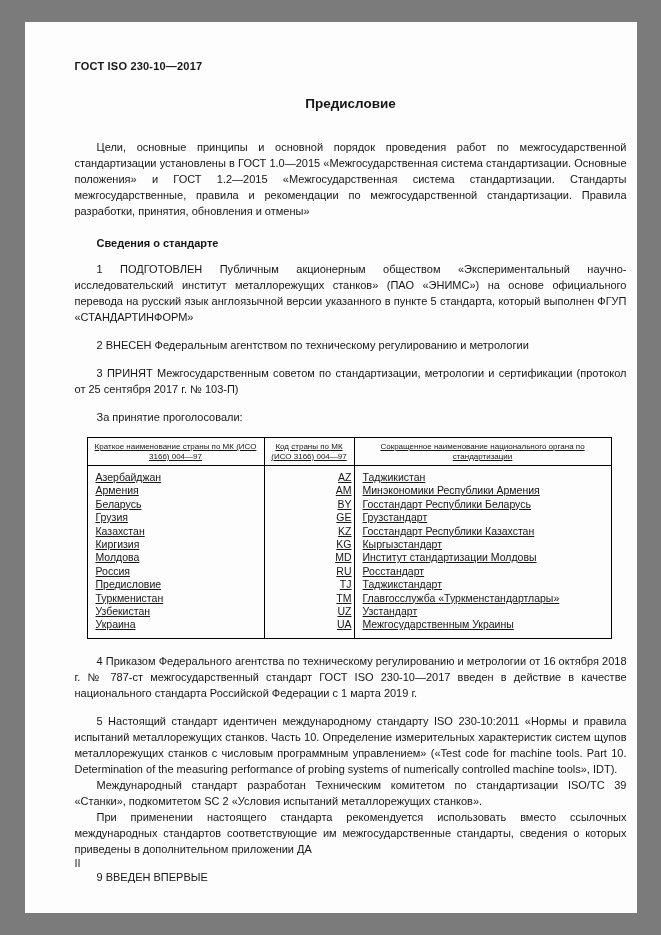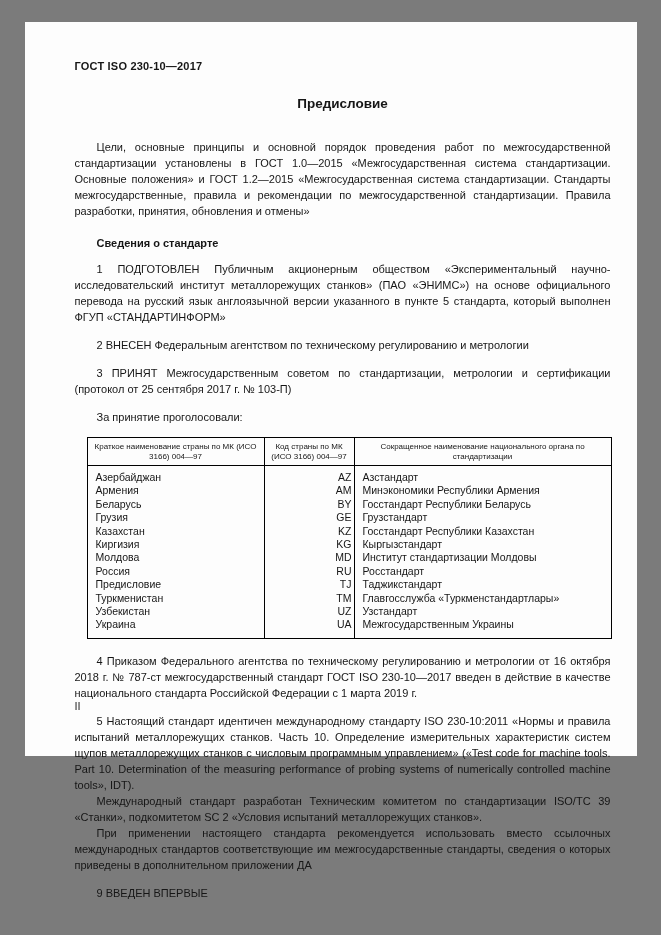--- a/index.html
+++ b/index.html
@@ -7,25 +7,25 @@
     width: 661px;
     height: 935px;
     overflow: hidden;
     background: #7b7b7b;
     font-family: "Liberation Sans", "DejaVu Sans", sans-serif;
     color: #161616;
   }
   .page {
     position: relative;
     width: 612px;
-    height: 734px;
+    height: 891px;
     margin: 22px auto 0;
     background: #fdfdfd;
     box-sizing: border-box;
-    padding: 38px 26px 30px 50px;
+    padding: 38px 10px 30px 50px;
   }
   .doc-header {
     font-size: 11px;
     font-weight: bold;
     letter-spacing: 0.2px;
   }
   .title {
     font-size: 13.5px;
     font-weight: bold;
     text-align: center;
@@ -44,20 +44,21 @@
     font-weight: bold;
     text-indent: 22px;
     margin: 18px 0 12px;
   }
   table.vote {
     border-collapse: collapse;
     table-layout: fixed;
     width: 524px;
     margin: 4px 16px 14px 12px;
     border: 1.5px solid #000;
+    text-decoration: underline;
   }
   table.vote th {
     font-size: 8px;
     font-weight: normal;
     line-height: 9.5px;
     text-align: center;
     vertical-align: middle;
     border: 1px solid #000;
     padding: 4px 4px;
   }
@@ -116,21 +117,21 @@
       <tr>
         <th>Краткое наименование страны по МК (ИСО 3166) 004—97</th>
         <th>Код страны по МК (ИСО 3166) 004—97</th>
         <th>Сокращенное наименование национального органа по стандартизации</th>
       </tr>
     </thead>
     <tbody>
       <tr>
         <td>Азербайджан</td>
         <td class="code">AZ</td>
-        <td>Азстандарт</td>
+        <td>Таджикистан</td>
       </tr>
       <tr>
         <td>Армения</td>
         <td class="code">AM</td>
         <td>Минэкономики Республики Армения</td>
       </tr>
       <tr>
         <td>Беларусь</td>
         <td class="code">BY</td>
         <td>Госстандарт Республики Беларусь</td>

